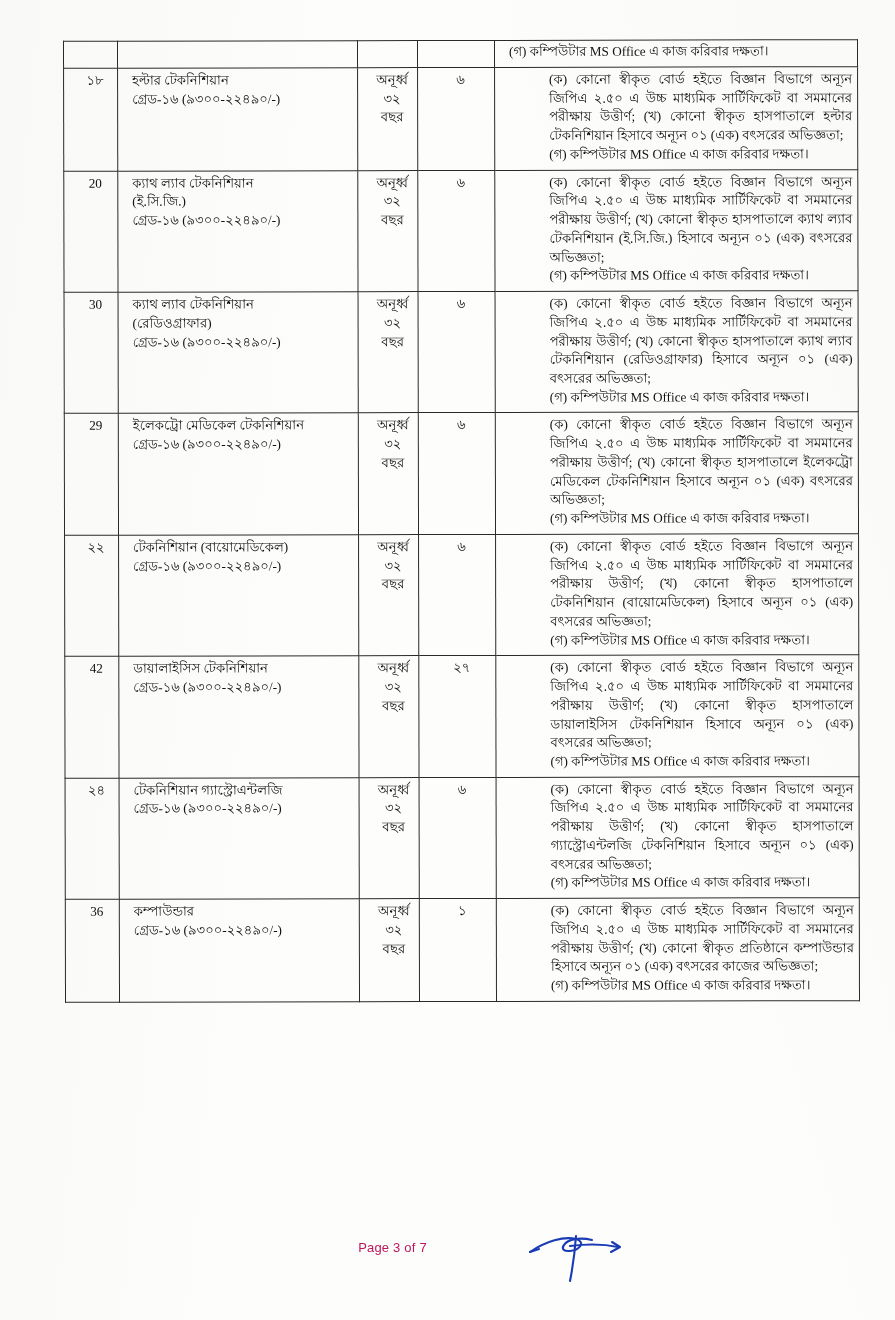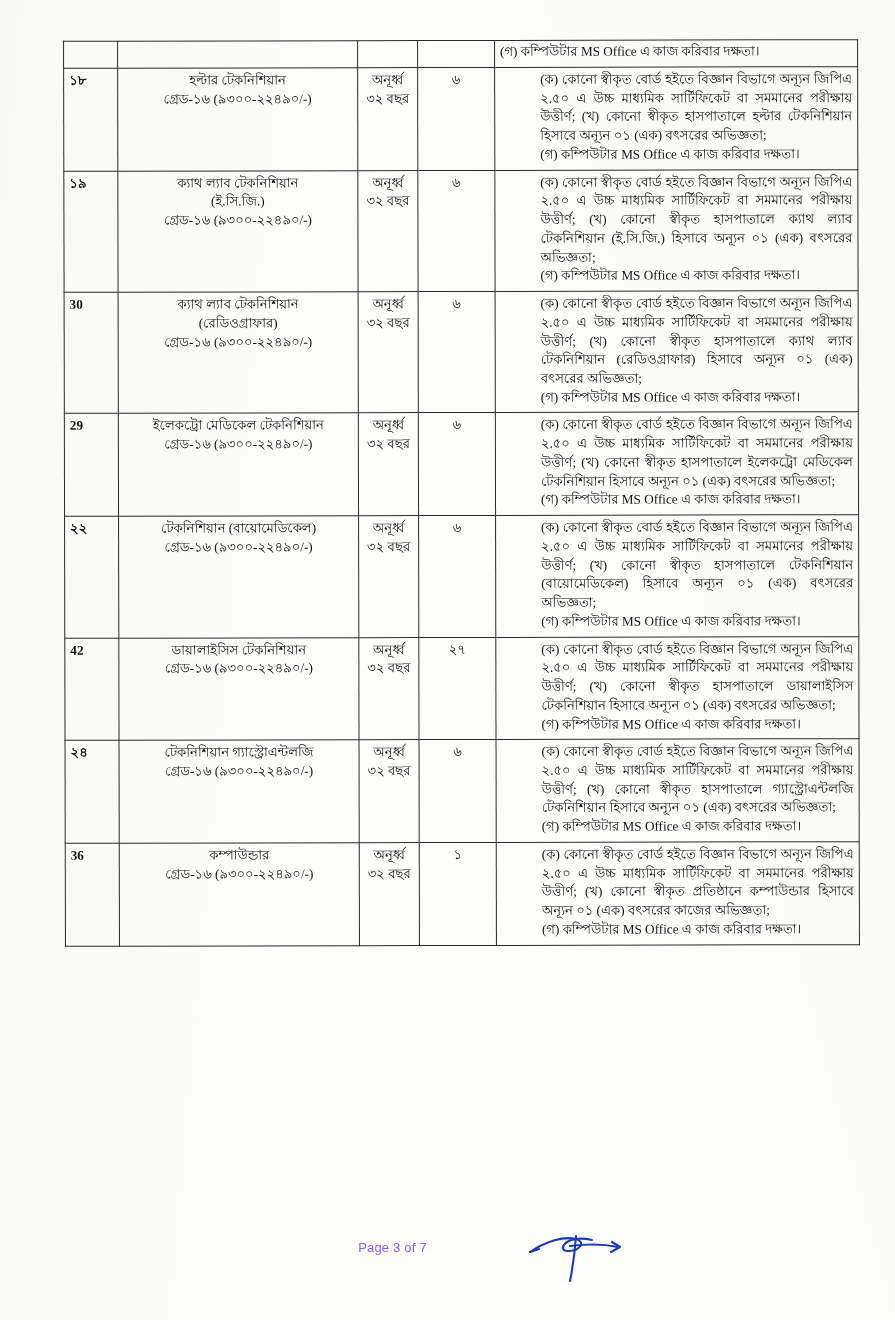--- a/index.html
+++ b/index.html
@@ -39,41 +39,40 @@
   }
   table.jobs {
     width: 100%;
     border-collapse: collapse;
     table-layout: fixed;
     transform: rotate(-0.12deg);
   }
   table.jobs td {
     border: 1.15px solid #2a2a2a;
     vertical-align: top;
-    padding: 3px 5px 5px 5px;
+    padding: 3px 5px 5px 14px;
     font-size: 13.2px;
     line-height: 1.42;
   }
   col.c-sl    { width: 54px; }
   col.c-post  { width: 240px; }
   col.c-age   { width: 60px; }
   col.c-vac   { width: 77px; }
   col.c-qual  { width: 363px; }
 
   td.sl {
-    text-align: left;
+    text-align: center;
     font-size: 13.5px;
     padding-top: 5px;
-    font-weight: bold;
   }
   td.post {
     text-align: left;
     padding-left: 9px;
   }
-  td.post .line { display: block; text-align: center; }
+  td.post .line { display: block; }
   td.age {
     text-align: center;
     padding-top: 5px;
     line-height: 1.5;
     margin-left: 48px;
   }
   td.age .line { display: block; }
   td.vac {
     text-align: center;
     padding-top: 5px;
@@ -96,21 +95,21 @@
   .footer {
     position: absolute;
     left: 0;
     right: 0;
     top: 1238px;
     text-align: center;
   }
   .page-num {
     font-family: "Liberation Sans", sans-serif;
     font-size: 13px;
-    color: #8b5cf6;
+    color: #be185d;
     letter-spacing: 0.2px;
     display: inline-block;
     position: relative;
     left: -55px;
   }
   .signature {
     position: absolute;
     left: 520px;
     top: 1228px;
     width: 110px;
@@ -152,21 +151,21 @@
             <span class="line">৩২ বছর</span>
           </td>
           <td class="vac">৬</td>
           <td class="qual">
             <span class="para">(ক) কোনো স্বীকৃত বোর্ড হইতে বিজ্ঞান বিভাগে অন্যূন জিপিএ ২.৫০ এ উচ্চ মাধ্যমিক সার্টিফিকেট বা সমমানের পরীক্ষায় উত্তীর্ণ; (খ) কোনো স্বীকৃত হাসপাতালে হল্টার টেকনিশিয়ান হিসাবে অন্যূন ০১ (এক) বৎসরের অভিজ্ঞতা;</span>
             <span class="para last">(গ) কম্পিউটার MS Office এ কাজ করিবার দক্ষতা।</span>
           </td>
         </tr>
 
         <tr>
-          <td class="sl">১৯</td>
+          <td class="sl">20</td>
           <td class="post">
             <span class="line">ক্যাথ ল্যাব টেকনিশিয়ান</span>
             <span class="line">(ই.সি.জি.)</span>
             <span class="line">গ্রেড-১৬ (৯৩০০-২২৪৯০/-)</span>
           </td>
           <td class="age">
             <span class="line">অনূর্ধ্ব</span>
             <span class="line">৩২ বছর</span>
           </td>
           <td class="vac">৬</td>

